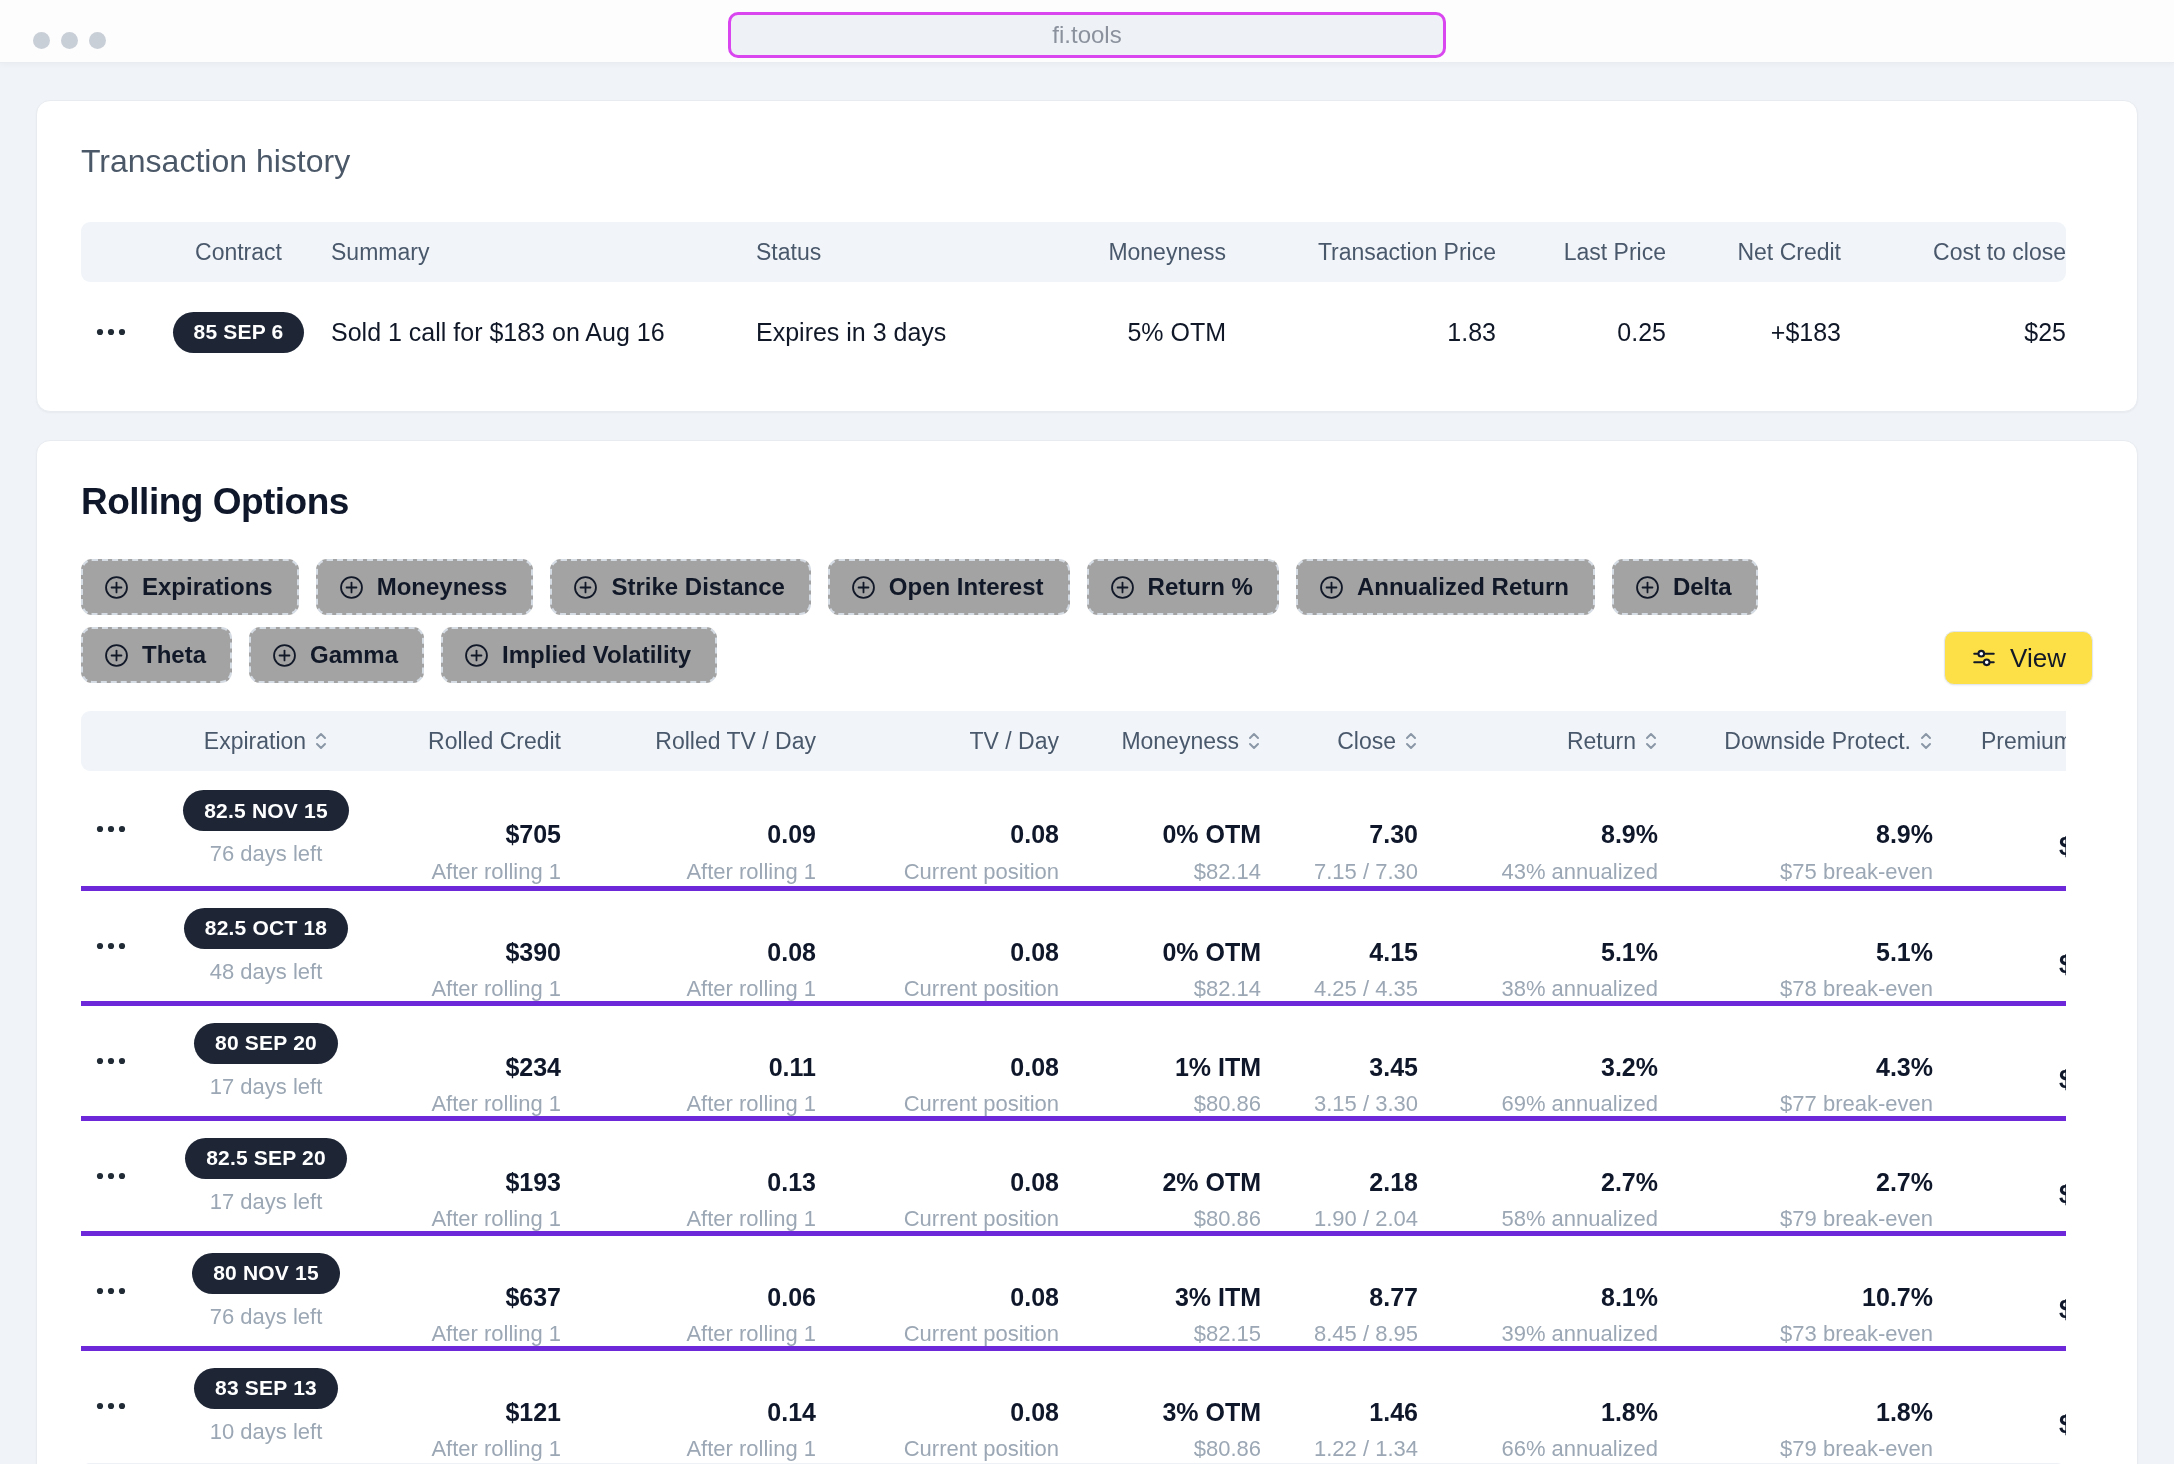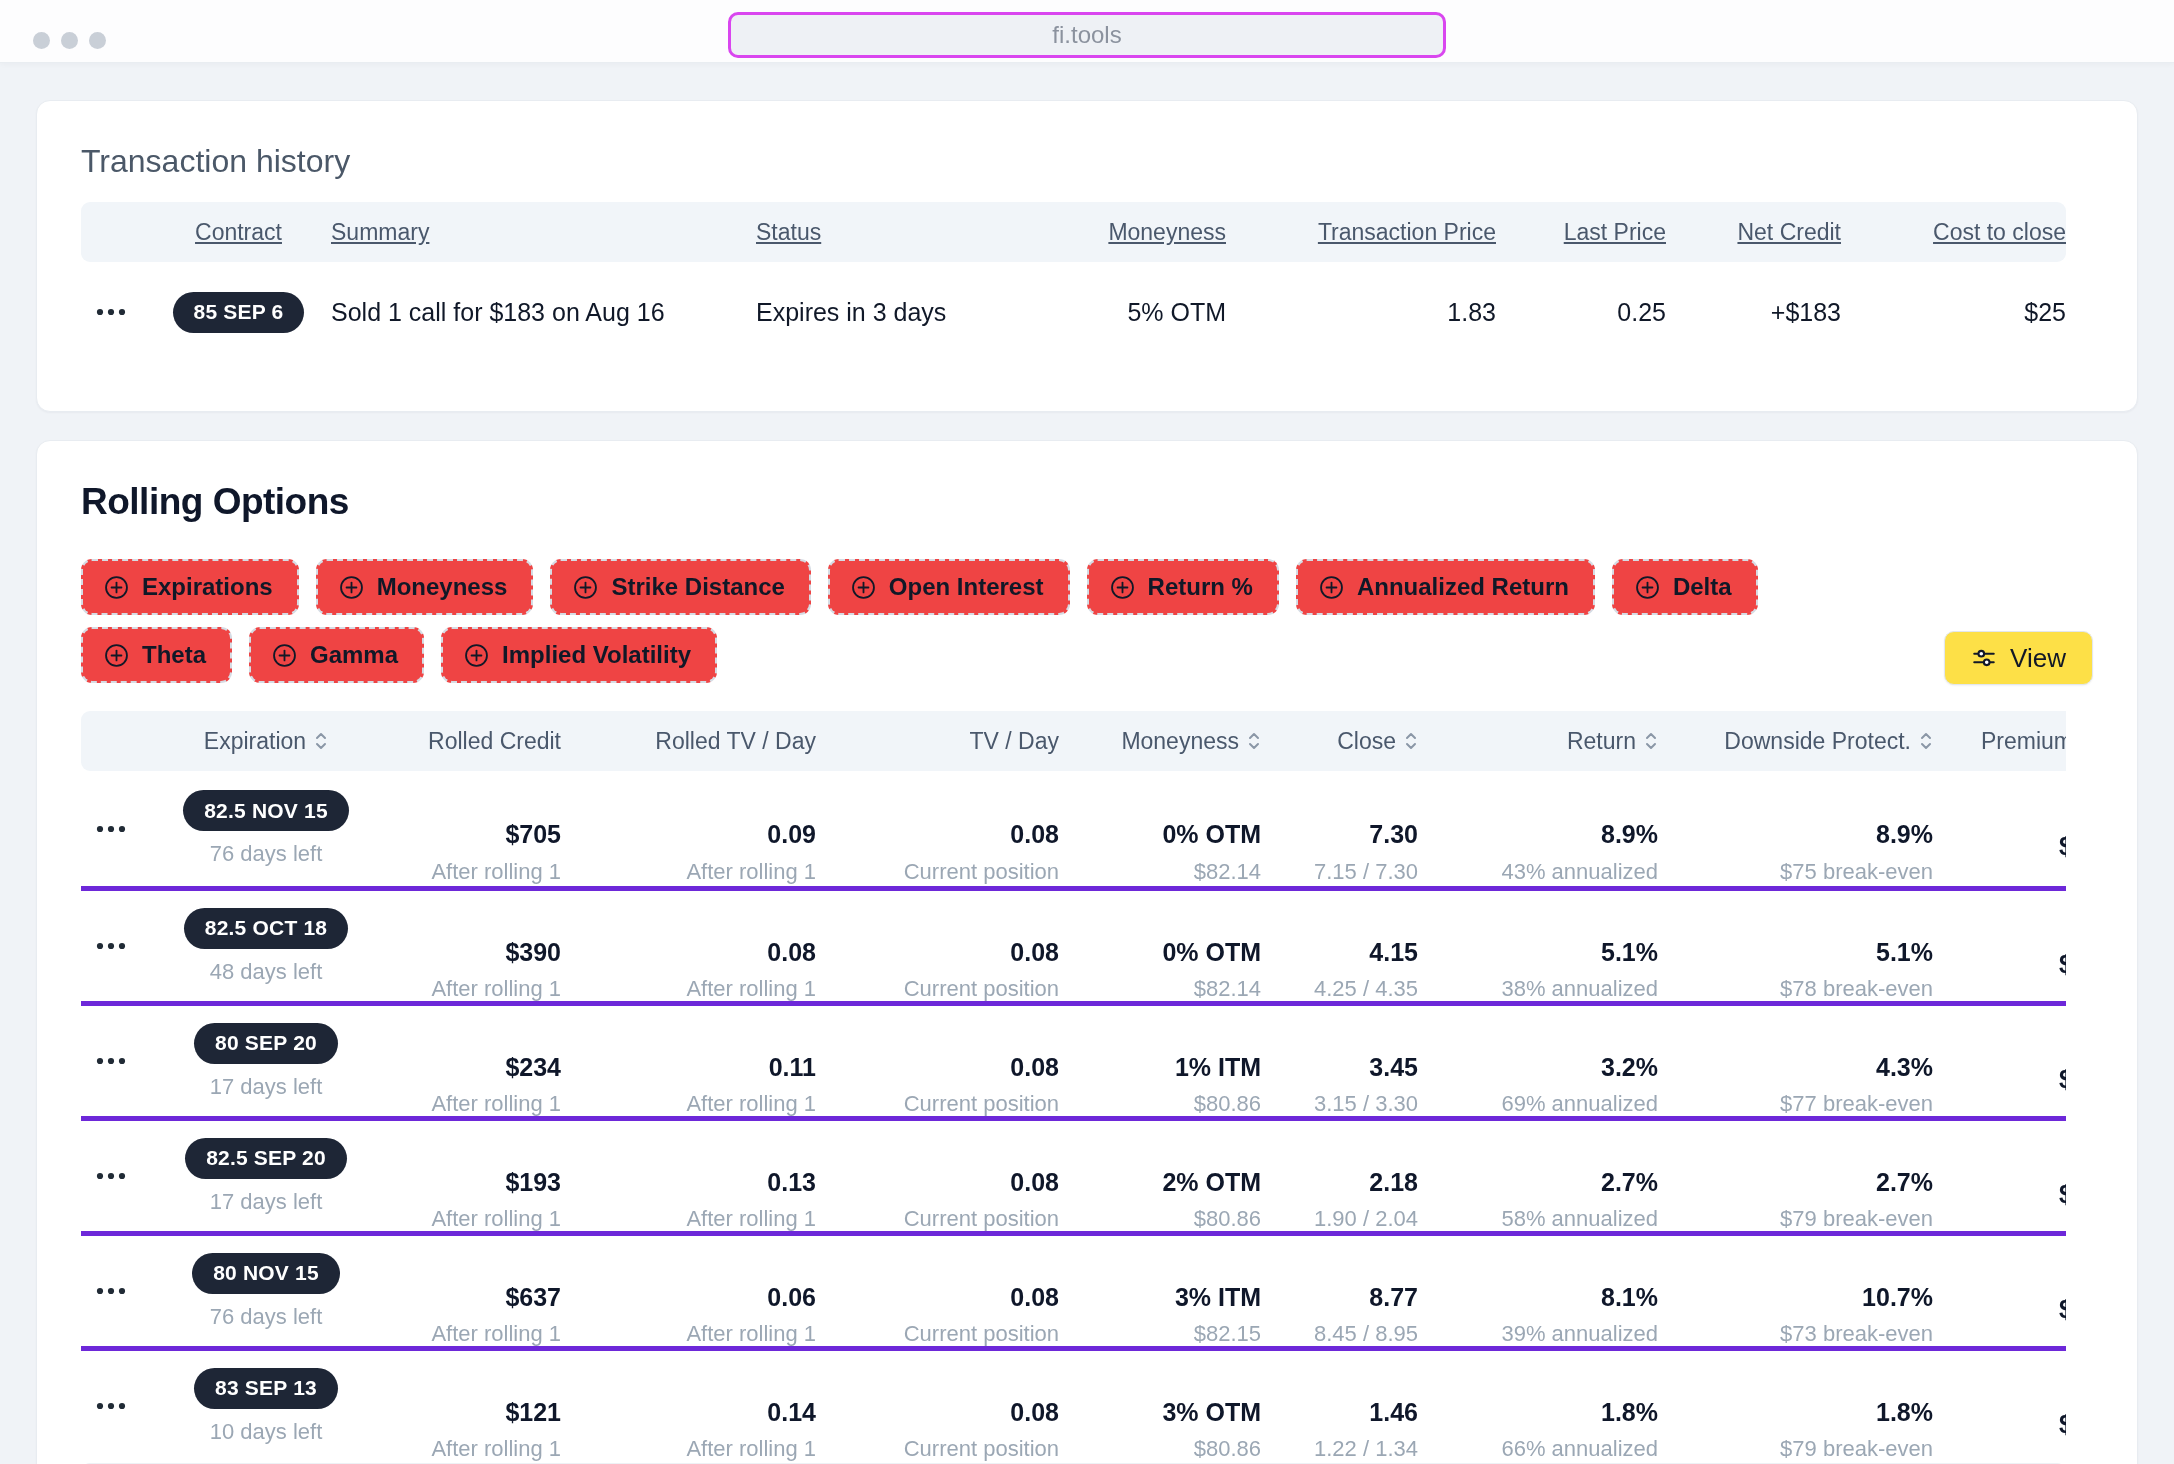--- a/index.html
+++ b/index.html
@@ -44,32 +44,32 @@
   }
   .cell { display:flex; flex-direction:column; justify-content:center; }
   .hcell { display:flex; align-items:center; }
   .right { align-items:flex-end; text-align:right; }
   .h-right { justify-content:flex-end; }
   .center { align-items:center; text-align:center; }
   .h-center { justify-content:center; }
   .sorticon { margin-left:8px; display:inline-flex; flex:none; }
 
   
-  .card-tx .thead { margin-top:22px;text-decoration:underline; }
+  .card-tx .thead { margin-top:42px; }
   .tx-row { display:flex; align-items:center; height:100px; font-size:25px; font-weight:500; color:#101828; }
   .t-menu{width:65px;} .t-contract{width:185px;} .t-summary{width:425px;} .t-status{width:305px;}
   .t-mny{width:165px;} .t-price{width:270px;} .t-last{width:170px;} .t-net{width:175px;} .t-cost{width:225px;}
 
   
   .chips { display:flex; gap:17px; margin-top:36px; }
   .chips.row2 { margin-top:12px; justify-content:space-between; align-items:flex-start; }
   .chipgroup { display:flex; gap:17px; }
   .chip {
     display:flex; align-items:center; gap:12px; height:56px; padding:0 24px 0 20px;
-    background:#ef4444; border:2px dashed #d6dce4; border-radius:11px;
+    background:#a3a3a3; border:2px dashed #d6dce4; border-radius:11px;
     font-size:24px; font-weight:600; color:#111827; cursor:pointer;
   }
   .viewbtn {
     display:flex; align-items:center; gap:13px; height:54px; padding:0 26px;
     background:#fde047; border:1px solid #e2e7ed; border-radius:10px;
     font-size:26px; font-weight:500; color:#111827; cursor:pointer;
     box-shadow:0 1px 2px rgba(16,24,40,.05); margin-top:4px;
   }
 
   

